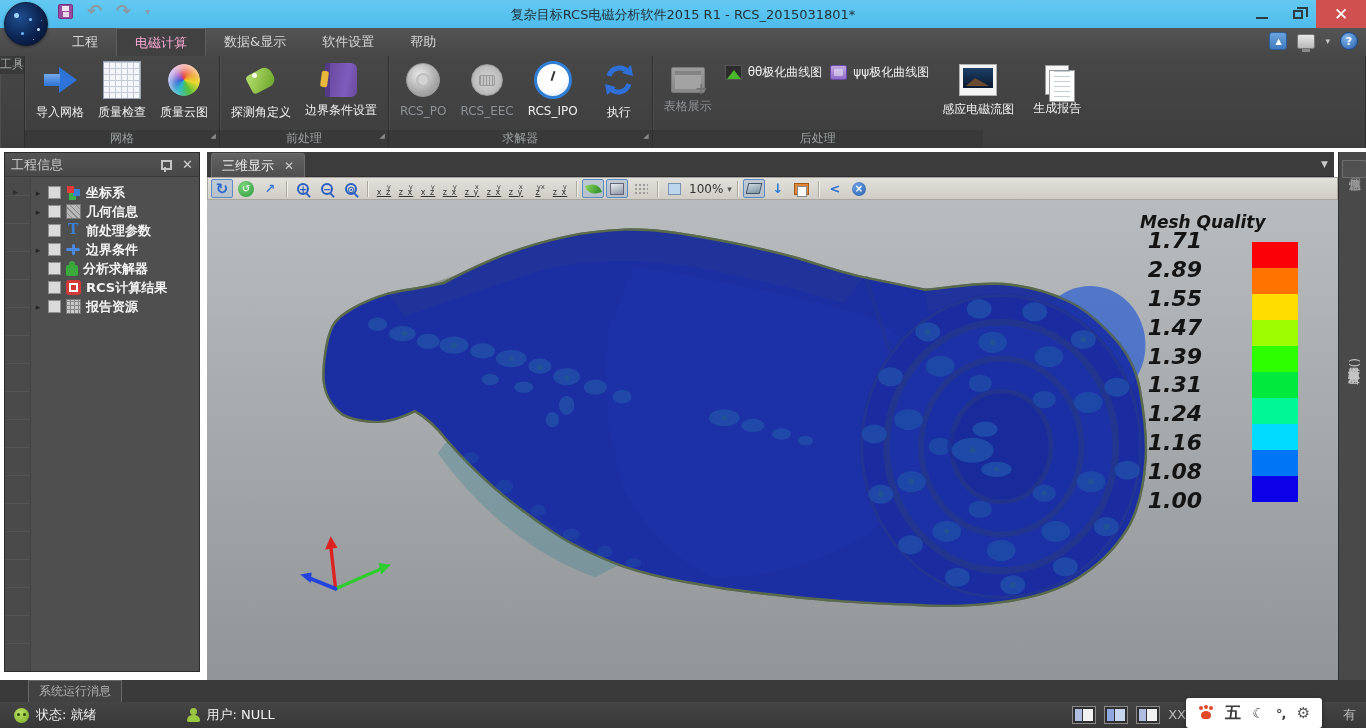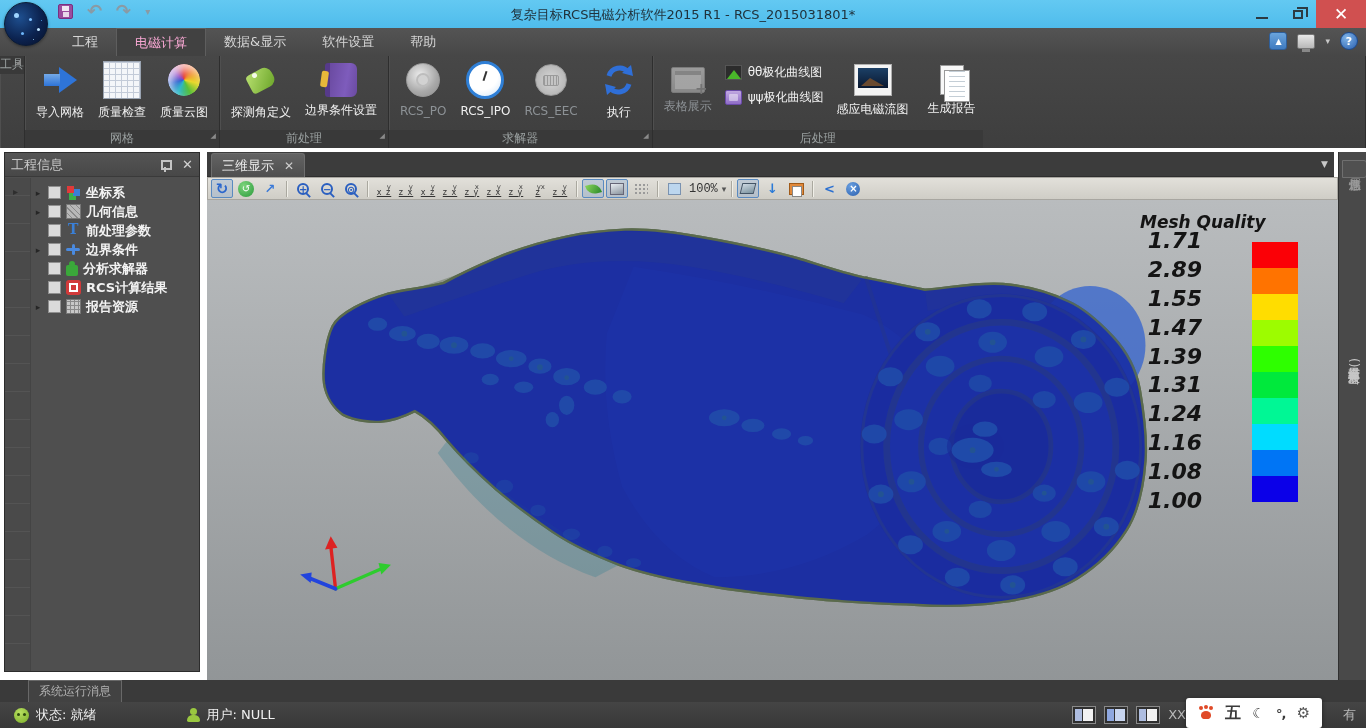--- a/index.html
+++ b/index.html
@@ -83,21 +83,21 @@
   .ic-eec::before { content:""; width:30px; height:30px; border-radius:50%; background:radial-gradient(#d8d8d8,#aaaaaa); border:1px solid #999; }
   .ic-eec::after { content:""; position:absolute; width:14px; height:9px; border-radius:2px; background:#c4c4c4; border:1px solid #9a9a9a;
     background-image:repeating-linear-gradient(90deg,#9a9a9a 0 1px,transparent 1px 3px); }
   .ic-table { background:linear-gradient(#e2e2e2,#c2c2c2); border:1px solid #a8a8a8; border-radius:2px; width:34px!important; height:26px!important; margin-top:6px; opacity:.55; }
   .ic-table::before { content:""; position:absolute; inset:3px; background:#f2f2f2; border-top:4px solid #b8b8b8; }
   .ic-table::after { content:"+"; position:absolute; right:-4px; bottom:-6px; color:#9a9a9a; font-size:15px; font-weight:bold; }
   .ic-report { background:#f8f8f8; border:1px solid #9a9a9a; width:24px!important; height:30px!important; margin-top:4px;
     background-image:repeating-linear-gradient(0deg,transparent 0 4px,#b8c4cc 4px 5px); background-size:70% auto; background-position:3px 4px; background-repeat:repeat-y; }
   .ic-report::before { content:""; position:absolute; right:-7px; top:4px; width:24px; height:30px; background:#ffffff; border:1px solid #9a9a9a;
     background-image:repeating-linear-gradient(0deg,transparent 0 4px,#c4ced6 4px 5px); background-size:65% auto; background-position:4px 5px; background-repeat:repeat-y; }
-  .smallstack { display:flex; flex-direction:column; justify-content:flex-start; gap:8px; padding:6px 6px 0 6px; }
+  .smallstack { display:flex; flex-direction:row; justify-content:flex-start; gap:8px; padding:6px 6px 0 6px; }
   .sbtn { display:flex; align-items:center; gap:6px; font-size:12px; color:#f0f0f0; }
   .sic { width:17px; height:15px; position:relative; flex:0 0 auto; }
   .sic-theta { background:#2c2c2c; border:1px solid #555; overflow:hidden; }
   .sic-theta::before { content:""; position:absolute; left:1px; bottom:0; border-left:7px solid transparent; border-right:7px solid transparent; border-bottom:9px solid #4ab82a; }
   .sic-psi { background:linear-gradient(#c0a8e0,#8f6cc8); border:1px solid #6a4aa8; border-radius:2px; }
   .sic-psi::before { content:""; position:absolute; inset:3px; background:rgba(255,255,255,.45); border-radius:1px; }
   .ic-picture { background:#f4f4f4; border:1px solid #b0b0b0; width:38px!important; height:32px!important; margin-top:3px; padding:3px; }
   .ic-picture::before { content:""; position:absolute; inset:3px 3px 7px 3px; background:linear-gradient(#1c4066,#0a1830); }
   .ic-picture::after { content:""; position:absolute; left:6px; bottom:9px; width:0; height:0; border-left:9px solid transparent; border-right:14px solid transparent; border-bottom:8px solid #6a4a30; }
   .ic-run svg { display:block; }
@@ -152,21 +152,21 @@
   .g-resize { color:#3a7ad8; font-size:13px; font-weight:bold; }
   .g-mag { width:12px; height:12px; border:2px solid #2a5fc0; border-radius:50%; position:relative; color:#2a5fc0; font-size:10px; font-weight:bold; line-height:9px; text-align:center; }
   .g-mag::after { content:""; position:absolute; right:-4px; bottom:-3px; width:6px; height:2px; background:#2a5fc0; transform:rotate(45deg); }
   .vview { flex-direction:column; line-height:6px; padding-top:2px; }
   .vview .vtop { font-size:7px; color:#444; align-self:flex-end; margin-right:3px; }
   .vview .vmain { font-size:8px; color:#333; letter-spacing:1px;text-decoration:underline; }
   .g-leaf { width:15px; height:10px; background:linear-gradient(135deg,#8ad45a,#2a8a2a); border-radius:0 10px 0 10px; transform:rotate(-15deg); }
   .g-shade { width:14px; height:12px; background:linear-gradient(160deg,#e8edf2,#8a949e); border:1px solid #667; }
   .g-dots { width:14px; height:11px; background-image:radial-gradient(#9a9a9a 1px, transparent 1.2px); background-size:4px 4px; }
   .g-opacity { width:13px; height:12px; background:#bcd6ee; border:1px solid #7a92b0; }
-  .zoomlabel { font-size:12px; color:#333; margin:0 2px;font-family:Liberation Mono, monospace; }
+  .zoomlabel { font-size:12px; color:#333; margin:0 2px; }
   .g-clip { width:14px; height:11px; background:linear-gradient(160deg,#cdd8e2,#7a929e); border:1px solid #456; transform:skewX(-14deg); }
   .g-down { color:#2a7ad8; font-size:13px; font-weight:bold; }
   .g-scene { width:15px; height:12px; background:#e0883a; border:1px solid #a05a18; position:relative; }
   .g-scene::before { content:""; position:absolute; left:2px; top:2px; width:8px; height:9px; background:#fff; border:1px solid #888; }
   .g-share { color:#2a6fd0; font-size:13px; font-weight:bold; }
   .g-delete { width:14px; height:14px; border-radius:50%; background:radial-gradient(circle at 35% 30%,#6aa0e0,#2a5fae); color:#fff; font-size:10px; font-weight:bold; display:flex; align-items:center; justify-content:center; }
 
   
   .viewport { position:absolute; left:207px; top:52px; width:1131px; height:536px;
     background:linear-gradient(#b9bcbe,#8d9193); overflow:hidden; }
@@ -291,27 +291,27 @@
     </div>
     <div class="rgroup-label"><span>前处理</span><span class="expander">◢</span></div>
   </div>
 
   <div class="rgroup">
     <div class="rgroup-buttons">
       <div class="rbtn disabled">
         <span class="ric ic-po"></span>
         <span class="rlabel">RCS_PO</span>
       </div>
-      <div class="rbtn">
-        <span class="ric ic-ipo"></span>
-        <span class="rlabel">RCS_IPO</span>
-      </div>
       <div class="rbtn disabled">
         <span class="ric ic-eec"></span>
         <span class="rlabel">RCS_EEC</span>
+      </div>
+      <div class="rbtn">
+        <span class="ric ic-ipo"></span>
+        <span class="rlabel">RCS_IPO</span>
       </div>
       <div class="rsep"></div>
       <div class="rbtn">
         <span class="ric ic-run">
           <svg width="34" height="34" viewBox="0 0 34 34">
             <path d="M7 13 A11 11 0 0 1 26 9" fill="none" stroke="#2f6fd8" stroke-width="5"></path>
             <polygon points="29,2 31,13 20,10" fill="#2f6fd8"></polygon>
             <path d="M27 21 A11 11 0 0 1 8 25" fill="none" stroke="#2f6fd8" stroke-width="5"></path>
             <polygon points="5,32 3,21 14,24" fill="#2f6fd8"></polygon>
           </svg>

